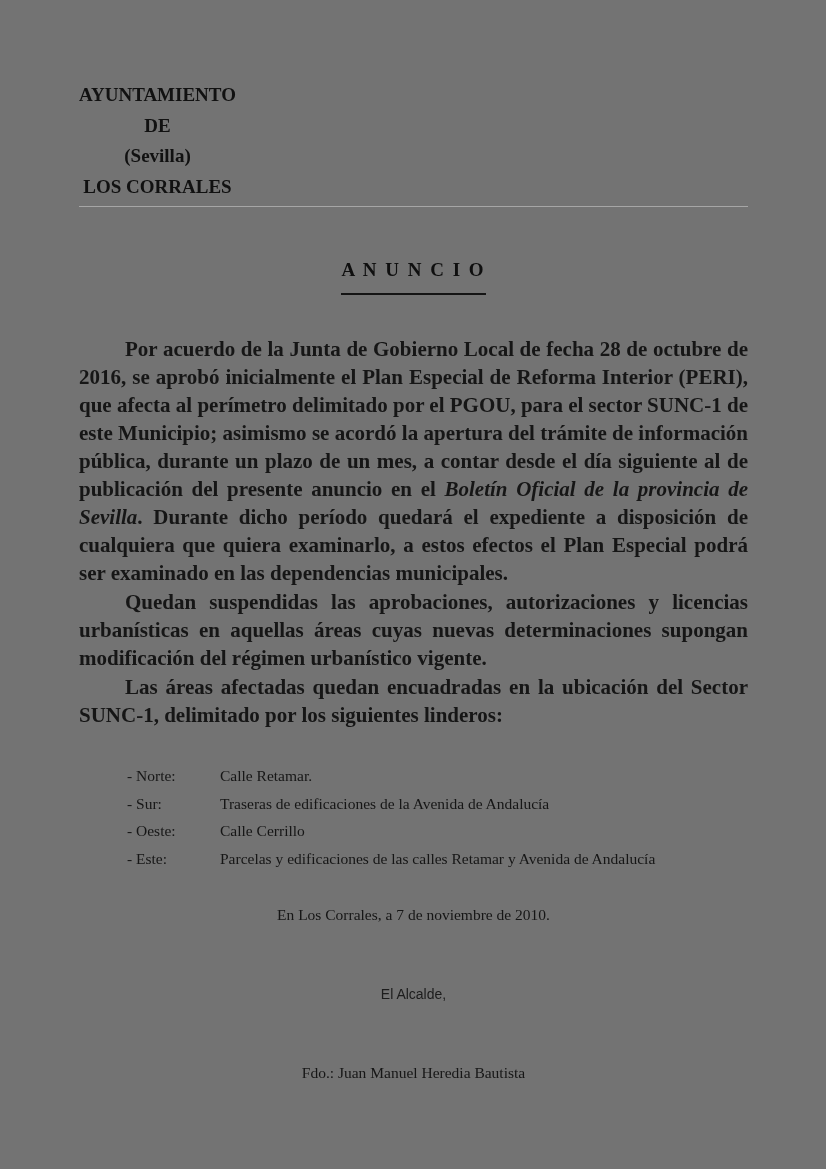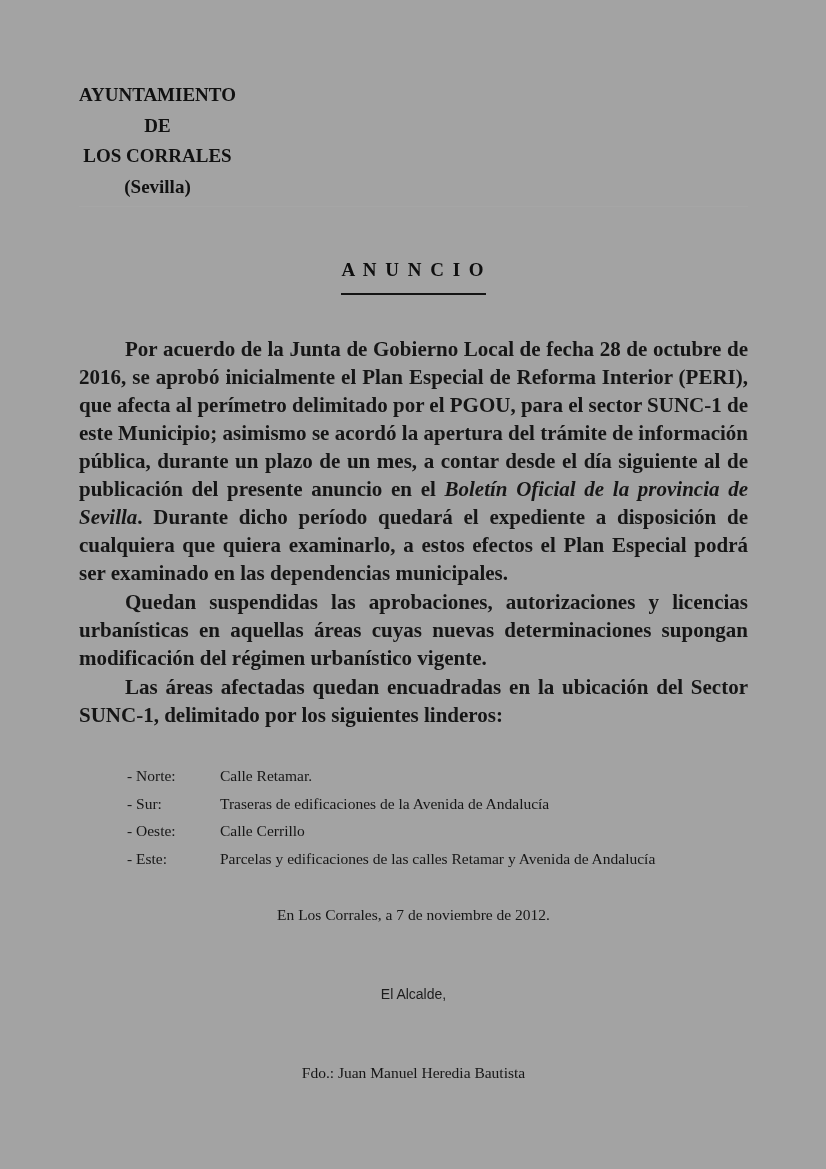--- a/index.html
+++ b/index.html
@@ -5,21 +5,21 @@
   html, body {
     margin: 0;
     padding: 0;
     background: #ffffff;
   }
   .page {
     position: relative;
     width: 826px;
     height: 1169px;
     box-sizing: border-box;
-    background: #a3a3a3;
+    background: #737373;
     padding: 80px 78px 0 79px;
     font-family: "Liberation Serif", "DejaVu Serif", serif;
     color: #161616;
     overflow: hidden;
   }
   
   .letterhead {
     display: inline-block;
     text-align: center;
     font-weight: bold;
@@ -97,22 +97,22 @@
   }
 </style>
 </head>
 <body>
 
 <div class="page">
 
   <div class="letterhead">
     <div>AYUNTAMIENTO</div>
     <div>DE</div>
+    <div>(Sevilla)</div>
     <div>LOS CORRALES</div>
-    <div>(Sevilla)</div>
   </div>
 
   <hr class="header-rule">
 
   <div class="title-wrap">
     <span class="doc-title">A N U N C I O</span>
   </div>
 
   <div class="body-text">
     <p><span>Por acuerdo de la Junta de Gobierno Local de fecha 28 de octubre de 2016, se aprobó inicialmente el Plan Especial de Reforma Interior (PERI), que afecta al perímetro delimitado por el PGOU, para el sector SUNC-1 de este Municipio; asimismo se acordó la apertura del trámite de información pública, durante un plazo de un mes, a contar desde el día siguiente al de publicación del presente anuncio en el </span><span class="italic">Boletín Oficial de la provincia de Sevilla</span><span>. Durante dicho período quedará el expediente a disposición de cualquiera que quiera examinarlo, a estos efectos el Plan Especial podrá ser examinado en las dependencias municipales.</span></p>
@@ -132,19 +132,19 @@
     <div class="boundary-row">
       <span class="boundary-label">- Oeste:</span>
       <span class="boundary-value">Calle Cerrillo</span>
     </div>
     <div class="boundary-row">
       <span class="boundary-label">- Este:</span>
       <span class="boundary-value">Parcelas y edificaciones de las calles Retamar y Avenida de Andalucía</span>
     </div>
   </div>
 
-  <div class="dateline">En Los Corrales, a 7 de noviembre de 2012.</div>
+  <div class="dateline">En Los Corrales, a 7 de noviembre de 2010.</div>
 
   <div class="signature-role">El Alcalde,</div>
 
   <div class="signature-name">Fdo.: Juan Manuel Heredia Bautista</div>
 
 </div>
 
 </body></html>

